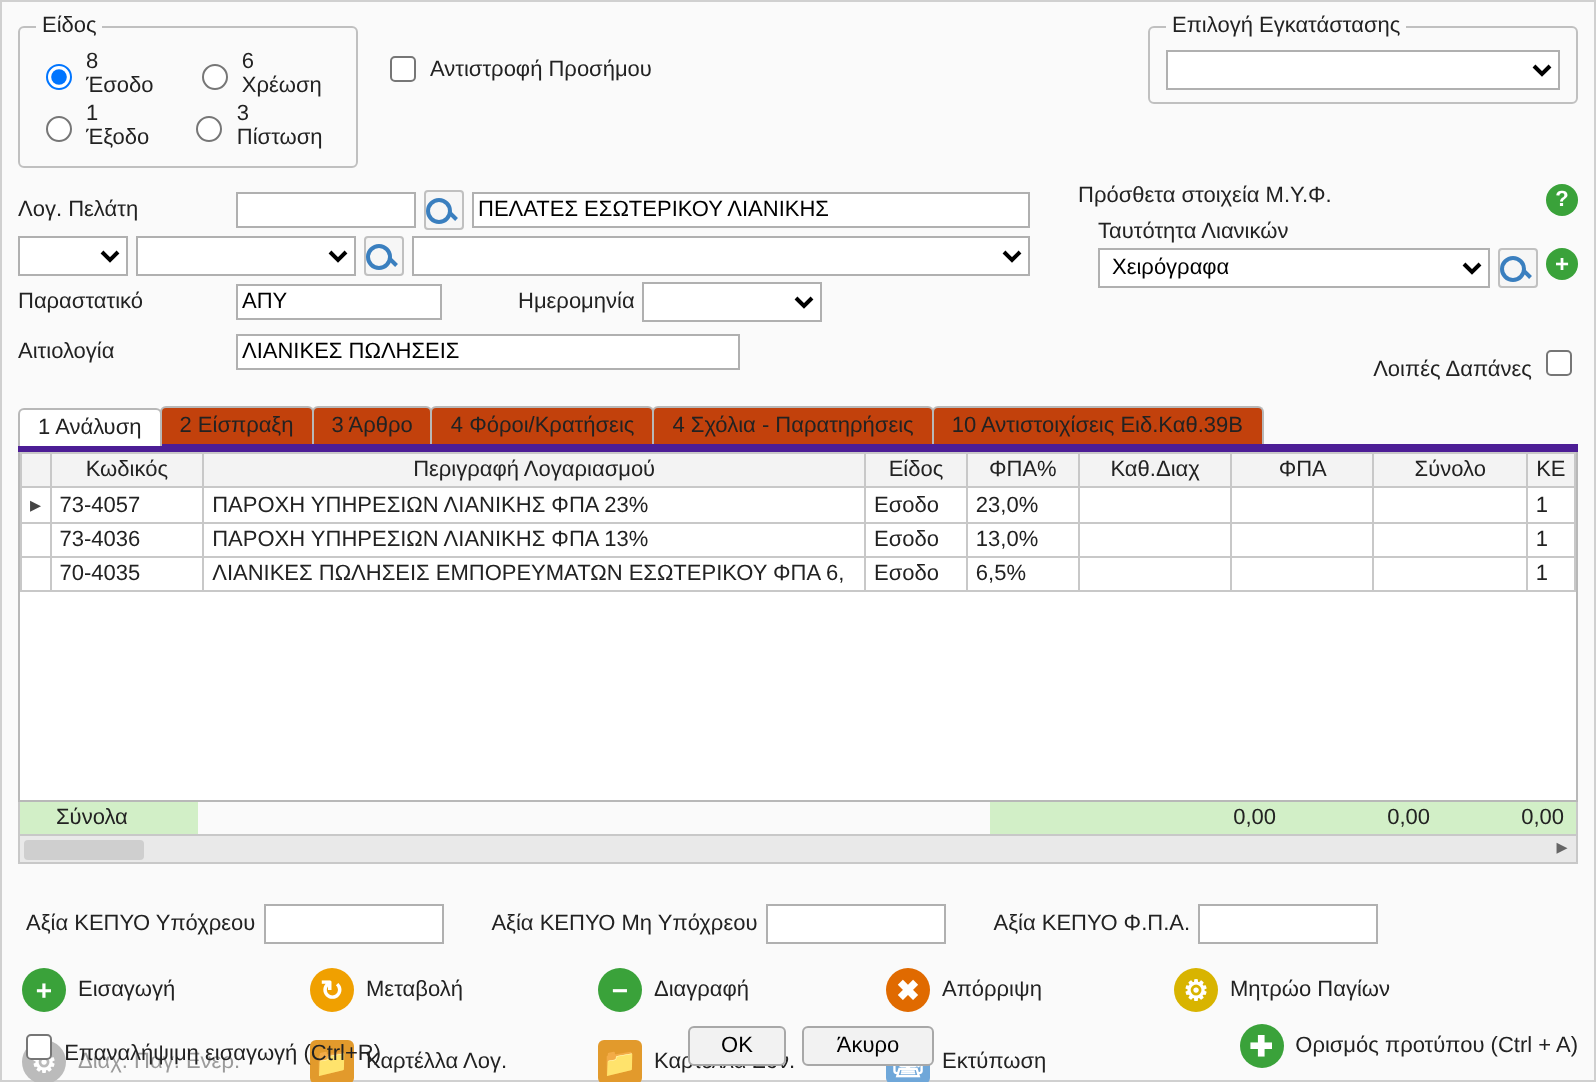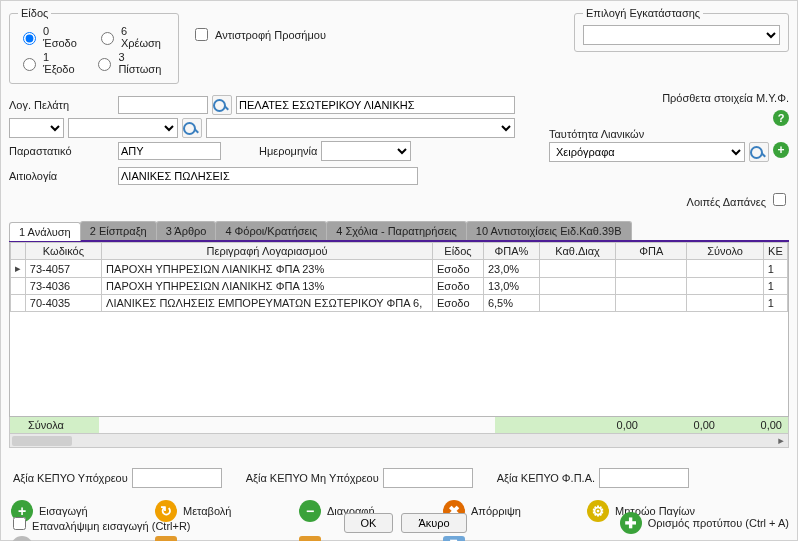--- a/index.html
+++ b/index.html
@@ -44,24 +44,24 @@
   .form-grid { margin-top:8px; display:flex; gap:24px; }
   .left-form { flex:1; }
   .right-form { width:250px; position:relative;}
   .fr { display:flex; align-items:center; margin:3px 0; gap:4px;}
   .fr .lbl { width:105px; }
   .icon-btn {
     width:20px; height:20px; display:inline-flex; align-items:center; justify-content:center;
     border:1px solid #c0c0c0; background:#f6f6f6; border-radius:2px; cursor:pointer;
   }
   .sel-hl { background:#0a58ca; color:#fff; }
-  .tabs { margin-top:12px; border-bottom:2px solid #4c1d95; display:flex; }
+  .tabs { margin-top:12px; border-bottom:4px solid #4c1d95; display:flex; }
   .tab {
     padding:3px 9px; border:1px solid #b8b8b8; border-bottom:none;
-    background:#a3a3a3; margin-right:-1px; cursor:pointer;
+    background:#c2410c; margin-right:-1px; cursor:pointer;
     border-top-left-radius:3px; border-top-right-radius:3px;
   }
   .tab.active { background:#fff; position:relative; top:1px;}
   .grid-wrap { border:1px solid #b8b8b8; border-top:none; background:#fff; height:175px; overflow:hidden;}
   table.grid { border-collapse:collapse; width:100%; font-size:11px;}
   table.grid th, table.grid td {
     border:1px solid #c8c8c8; padding:2px 4px; white-space:nowrap; text-align:left;
   }
   table.grid th { background:#f3f3f3; font-weight:normal; text-align:center;}
   .num { text-align:right; }
@@ -113,21 +113,21 @@
 <body>
 
 <div class="window">
 
   <div class="top-row">
     <fieldset class="eidos-group">
       <legend>Είδος</legend>
       <div class="radio-row">
         <label>
             <input type="radio" name="eid" checked="" style="">
-            <span>0 Έσοδο</span>
+            <span>8 Έσοδο</span>
           </label>
         <label>
             <input type="radio" name="eid" style="">
             <span>6 Χρέωση</span>
           </label>
       </div>
       <div class="radio-row">
         <label>
             <input type="radio" name="eid" style="">
             <span>1 Έξοδο</span>
@@ -172,26 +172,26 @@
       </div>
       <div class="fr">
         <span class="lbl">Παραστατικό</span>
         <input type="text" style="width: 103px;" value="ΑΠΥ">
         <span style="width:30px"></span>
         <span>Ημερομηνία</span>
         <select style="width:90px"><option></option></select>
       </div>
       <div class="fr" style="margin-top:6px">
         <span class="lbl">Αιτιολογία</span>
-        <input type="text" style="width: 300px;" value="ΛΙΑΝΙΚΕΣ ΠΩΛΗΣΕΙΣ">
+        <input type="text" style="width: 252px;" value="ΛΙΑΝΙΚΕΣ ΠΩΛΗΣΕΙΣ">
       </div>
     </div>
 
     <div class="right-form">
-      <div style="display:flex;align-items:flex-end;gap:6px;flex-direction:column;">
+      <div style="display:flex;align-items:flex-start;gap:6px;">
         <span style="flex:1">Πρόσθετα στοιχεία Μ.Υ.Φ.</span>
         <span class="help-circle">?</span>
       </div>
       <div style="margin:2px 0 0 10px">Ταυτότητα Λιανικών</div>
       <div style="display:flex;gap:4px;margin:2px 0 0 10px">
         <select style="flex:1"><option>Χειρόγραφα</option></select>
         <span class="icon-btn magnifier"></span>
         <span class="plus-circle">+</span>
       </div>
       <div style="margin-top:28px; text-align:right">

